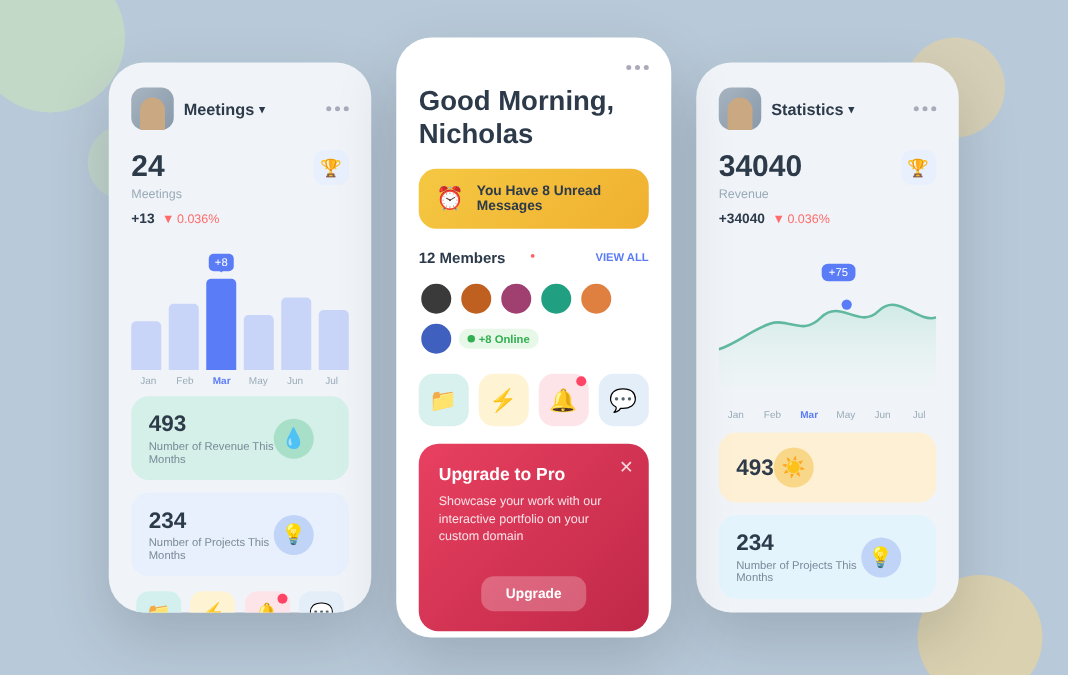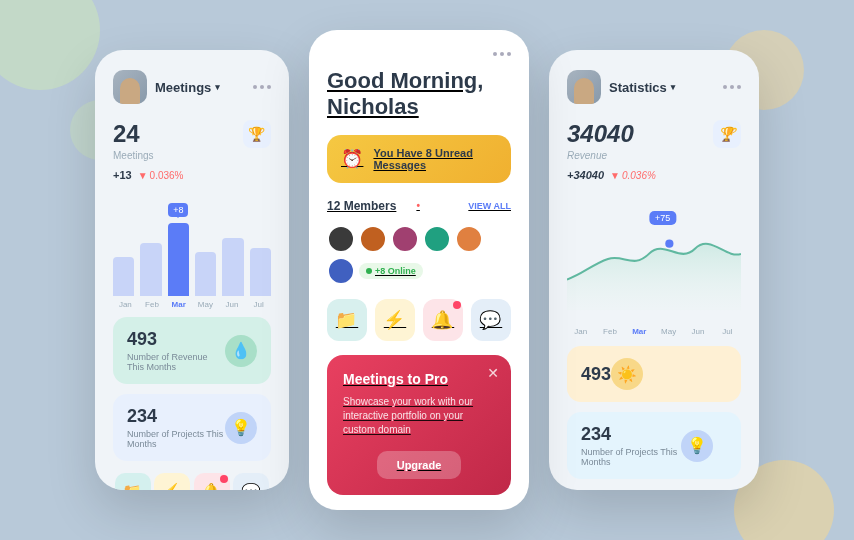--- a/index.html
+++ b/index.html
@@ -59,33 +59,32 @@
     .phone-card {
       background: #f0f4f8;
       border-radius: 28px;
       box-shadow: 0 20px 50px rgba(0,0,0,0.15);
       overflow: hidden;
       position: relative;
     }
 
     
     .phone-left {
-      width: 194px;
+      width: 210px;
       height: 440px;
       padding: 20px 18px 16px;
     }
 
     
     .phone-center {
       width: 220px;
       height: 480px;
       padding: 22px 18px 16px;
       background: #ffffff;
       z-index: 2;
-      text-decoration: underline;
     }
 
     
     .phone-right {
       width: 210px;
       height: 440px;
       padding: 20px 18px 16px;
     }
 
     
@@ -474,21 +473,21 @@
     .upgrade-title {
       font-size: 14px;
       font-weight: 800;
       margin-bottom: 8px;
     }
 
     .upgrade-desc {
       font-size: 10px;
       opacity: 0.85;
       line-height: 1.4;
-      margin-bottom: 14px;
+      margin-bottom: 24px;
     }
 
     .upgrade-btn {
       background: rgba(255,255,255,0.25);
       border: none;
       border-radius: 10px;
       color: white;
       font-size: 11px;
       font-weight: 700;
       padding: 8px 20px;
@@ -667,21 +666,21 @@
       <div class="action-btn ab-yellow">⚡</div>
       <div class="action-btn ab-pink" style="position:relative;">
         🔔
         <div class="notif-badge"></div>
       </div>
       <div class="action-btn ab-blue">💬</div>
     </div>
 
     <div class="upgrade-card">
       <div class="upgrade-close">✕</div>
-      <div class="upgrade-title">Meetings to Pro</div>
+      <div class="upgrade-title">Upgrade to Pro</div>
       <div class="upgrade-desc">Showcase your work with our<br>interactive portfolio on your<br>custom domain</div>
       <button class="upgrade-btn">Upgrade</button>
     </div>
 
   </div>
 
   <div class="phone-card phone-right">
 
     <div class="phone-header">
       <div class="header-left">
@@ -693,21 +692,21 @@
           <span class="dropdown-arrow">▾</span>
         </div>
       </div>
       <div class="dots-menu">
         <div class="dot"></div>
         <div class="dot"></div>
         <div class="dot"></div>
       </div>
     </div>
 
-    <div style="display:flex;align-items:flex-start;justify-content:space-between;margin-bottom:4px;font-style:italic;">
+    <div style="display:flex;align-items:flex-start;justify-content:space-between;margin-bottom:4px;">
       <div>
         <div class="stats-number">34040</div>
         <div class="stats-label">Revenue</div>
         <div class="stats-change">
           <span class="change-value">+34040</span>
           <span class="change-pct">
             <span>▼</span>
             <span>0.036%</span>
           </span>
         </div>

